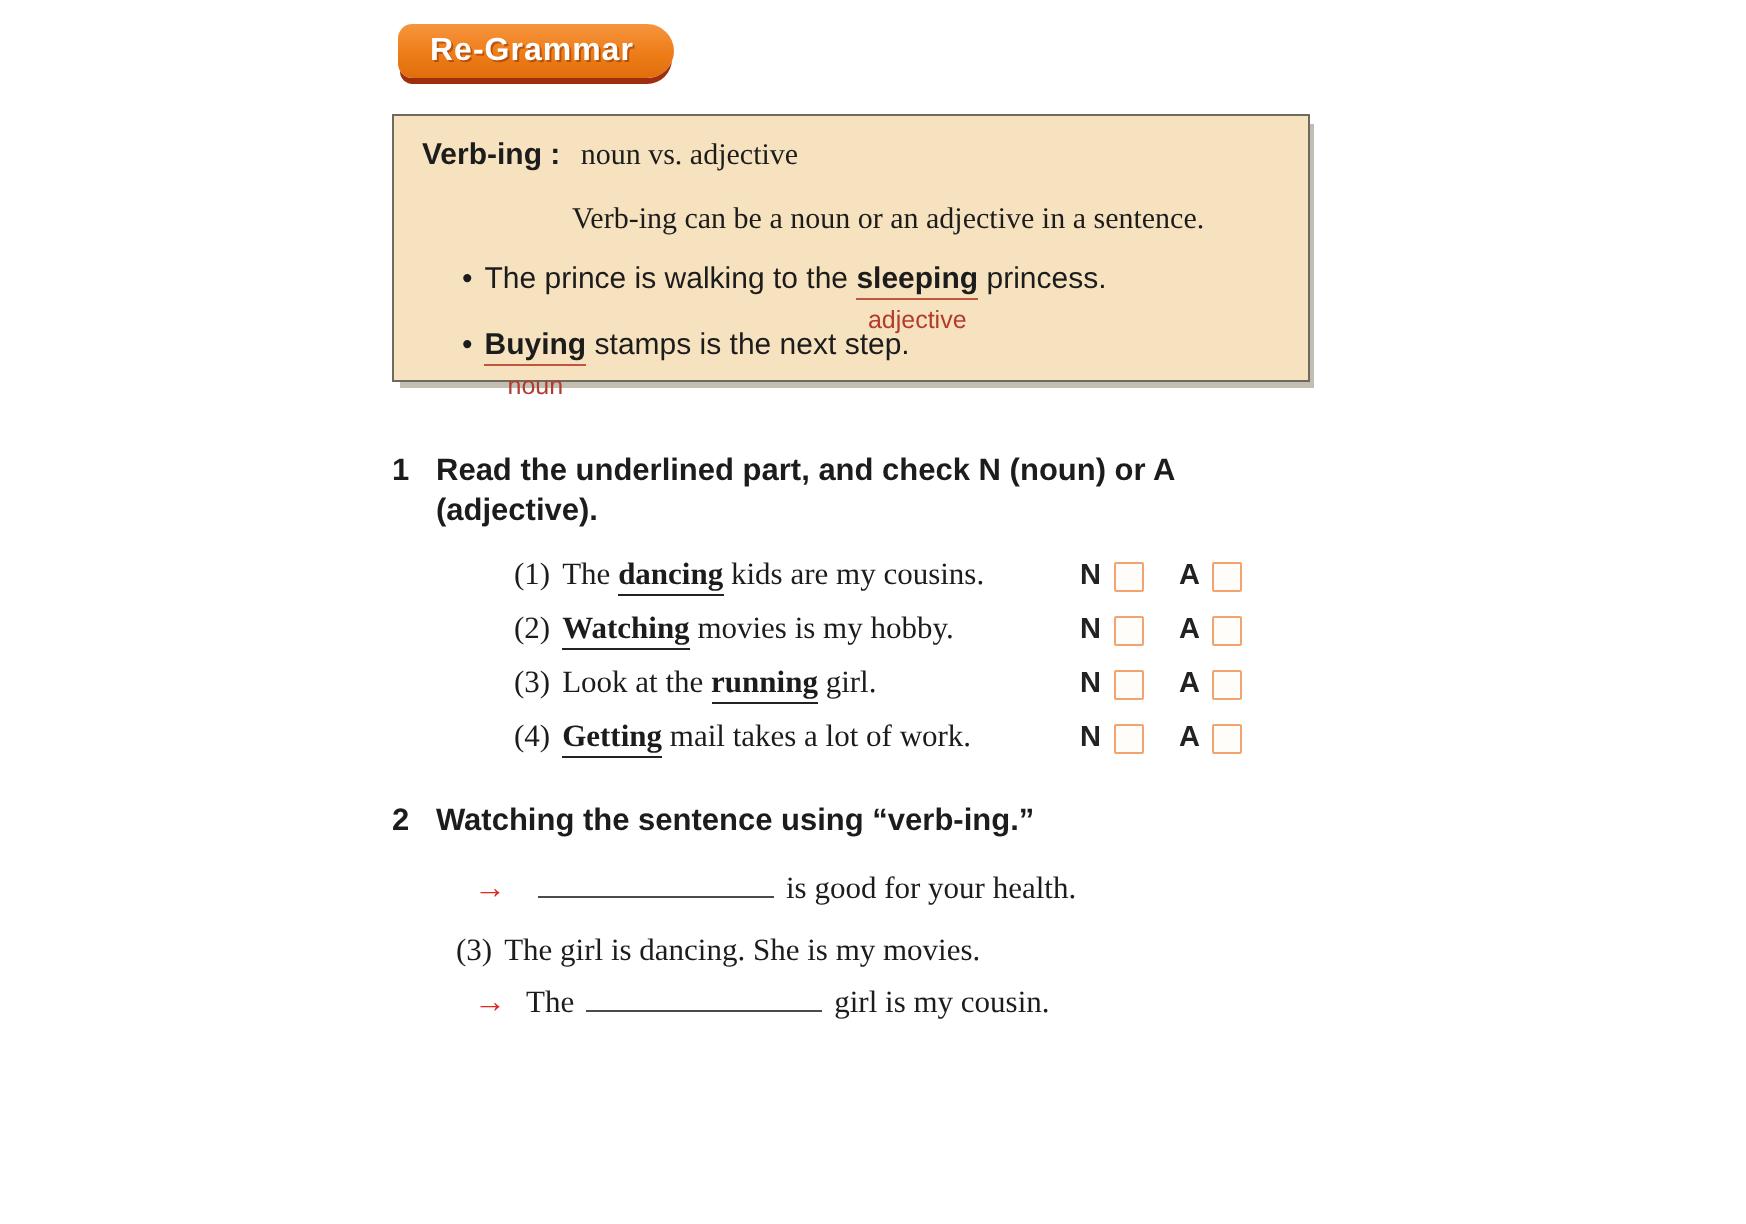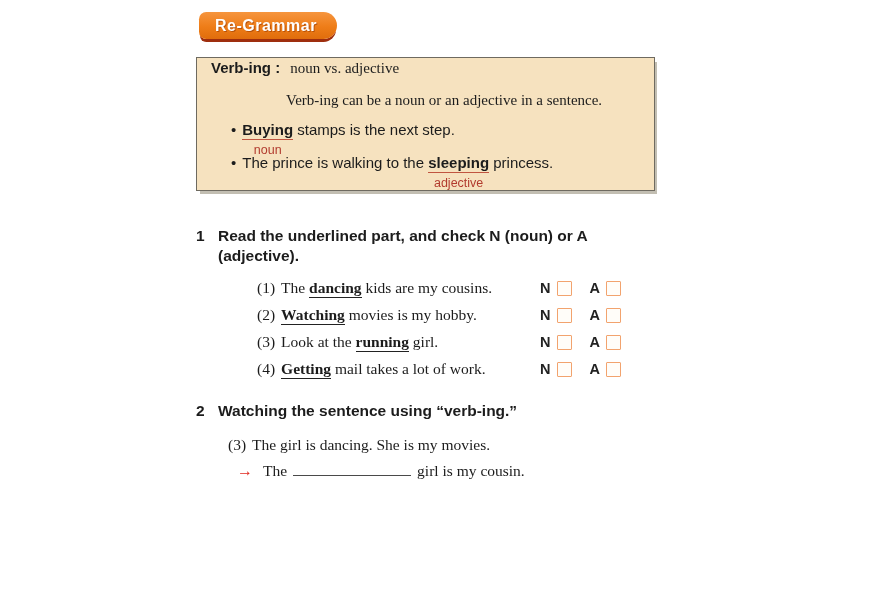--- a/index.html
+++ b/index.html
@@ -32,21 +32,21 @@
 
   
   .rule-box {
     position: absolute;
     left: 196px; top: 57px;
     width: 459px; height: 134px;
     box-sizing: border-box;
     background: var(--box-bg, #f6e2bf);
     border: 1px solid var(--box-border, #6e6a60);
     box-shadow: 3px 4px 0 -1px #c2beb2;
-    padding: 0 14px;
+    padding: 10px 14px;
   }
   .rule-title-row { font-size: 15px; line-height: 20px; }
   .rule-title { font-weight: bold; font-family: "Liberation Sans", sans-serif; }
   .rule-subtitle { font-family: "Liberation Serif", serif; margin-left: 6px; }
   .rule-desc {
     font-family: "Liberation Serif", serif;
     font-size: 15px; line-height: 20px;
     margin-left: 75px; margin-top: 12px;
   }
   .rule-examples { margin-top: 10px; margin-left: 20px; }
@@ -135,24 +135,24 @@
   </div>
 
   <div class="rule-box">
     <div class="rule-title-row">
       <span class="rule-title">Verb-ing :</span>
       <span class="rule-subtitle">noun vs. adjective</span>
     </div>
     <div class="rule-desc">Verb-ing can be a noun or an adjective in a sentence.</div>
     <div class="rule-examples">
       <div class="example-line">
+        <span class="example-bullet">•</span><span>The prince is walking to the </span><span class="hl-word"><span>sleeping</span><span class="hl-label">adjective</span></span><span> princess.</span>
+      </div>
+      <div class="example-line">
         <span class="example-bullet">•</span><span></span><span class="hl-word"><span>Buying</span><span class="hl-label">noun</span></span><span> stamps is the next step.</span>
-      </div>
-      <div class="example-line">
-        <span class="example-bullet">•</span><span>The prince is walking to the </span><span class="hl-word"><span>sleeping</span><span class="hl-label">adjective</span></span><span> princess.</span>
       </div>
     </div>
   </div>
 
   <section class="exercise exercise1">
     <div class="ex-header">
       <span class="ex-number">1</span>
       <span class="ex-title">Read the underlined part, and check N (noun) or A (adjective).</span>
     </div>
     <div class="ex1-list">
@@ -218,20 +218,21 @@
 
   <section class="exercise exercise2">
     <div class="ex-header">
       <span class="ex-number">2</span>
       <span class="ex-title">Watching the sentence using “verb-ing.”</span>
     </div>
     <div class="ex2-list">
 
 
       <div class="ex2-item">
+        <div class="ex2-answer"><span class="arrow">→</span><span></span><span class="answer-blank"></span><span>is good for your health.</span></div>
       </div>
 
       <div class="ex2-item">
         <div class="ex2-sentence"><span class="inum">(3)</span><span>The girl is dancing. She is my movies.</span></div>
         <div class="ex2-answer"><span class="arrow">→</span><span>The</span><span class="answer-blank"></span><span>girl is my cousin.</span></div>
       </div>
 
     </div>
   </section>
 

